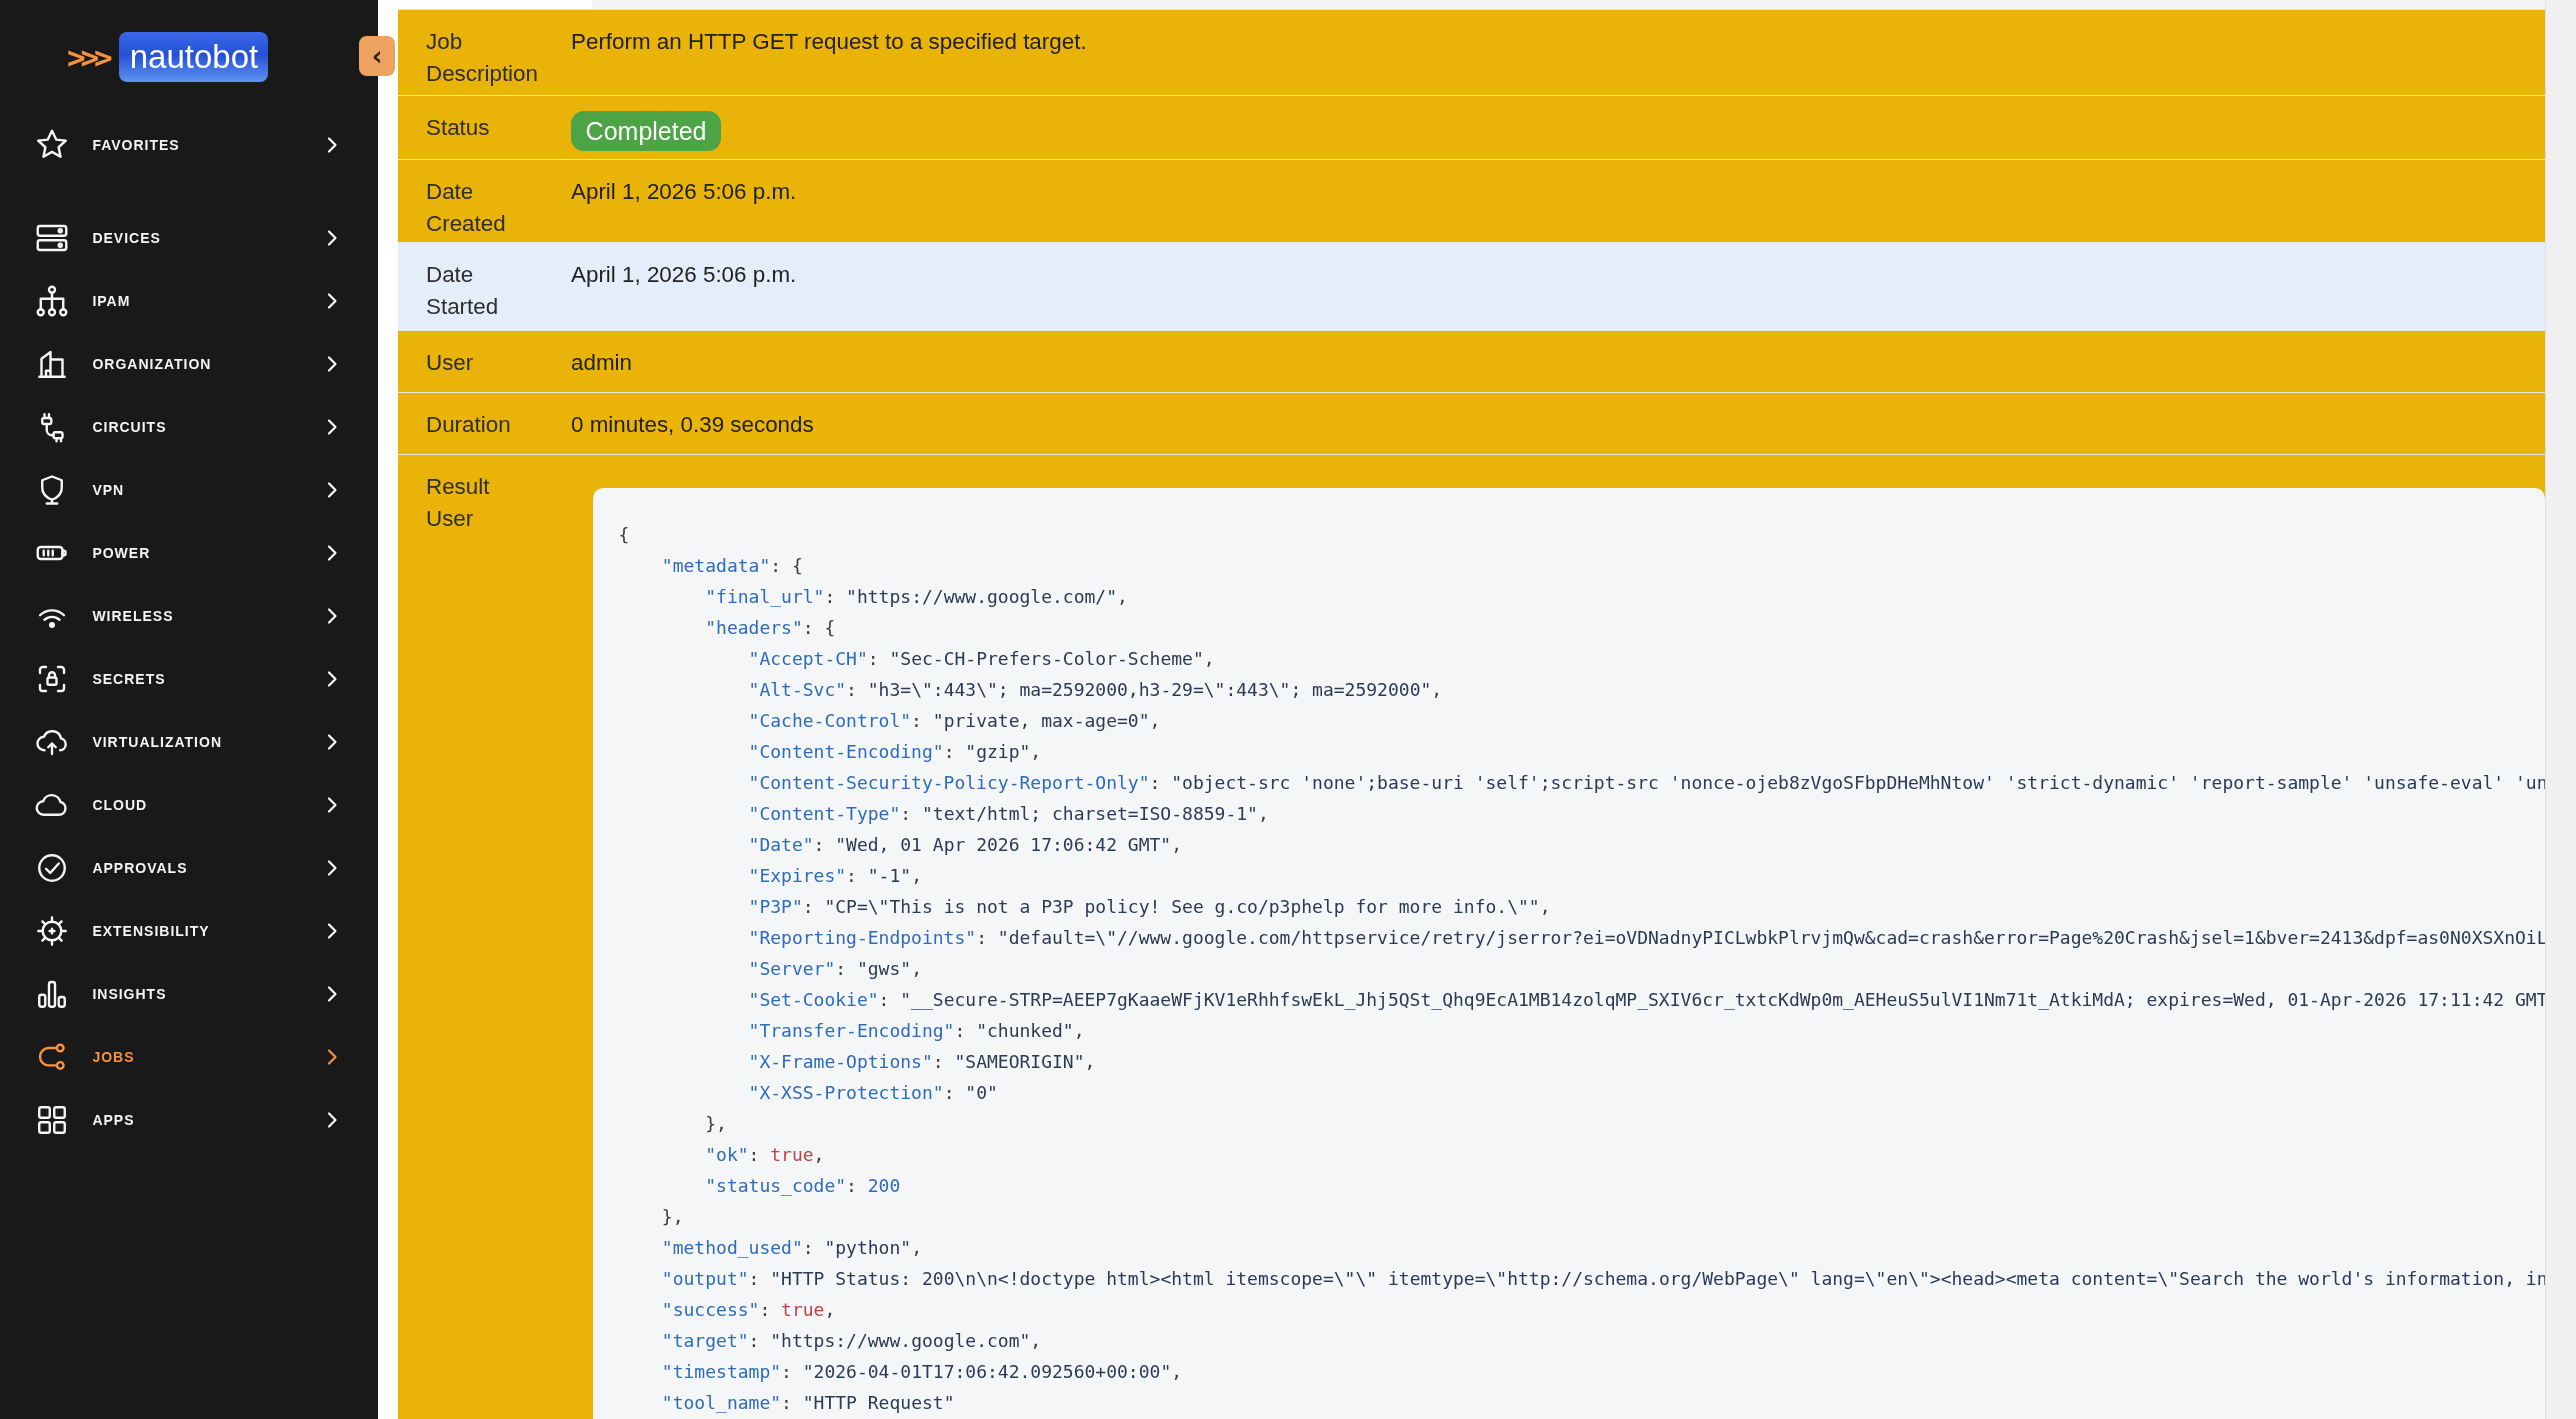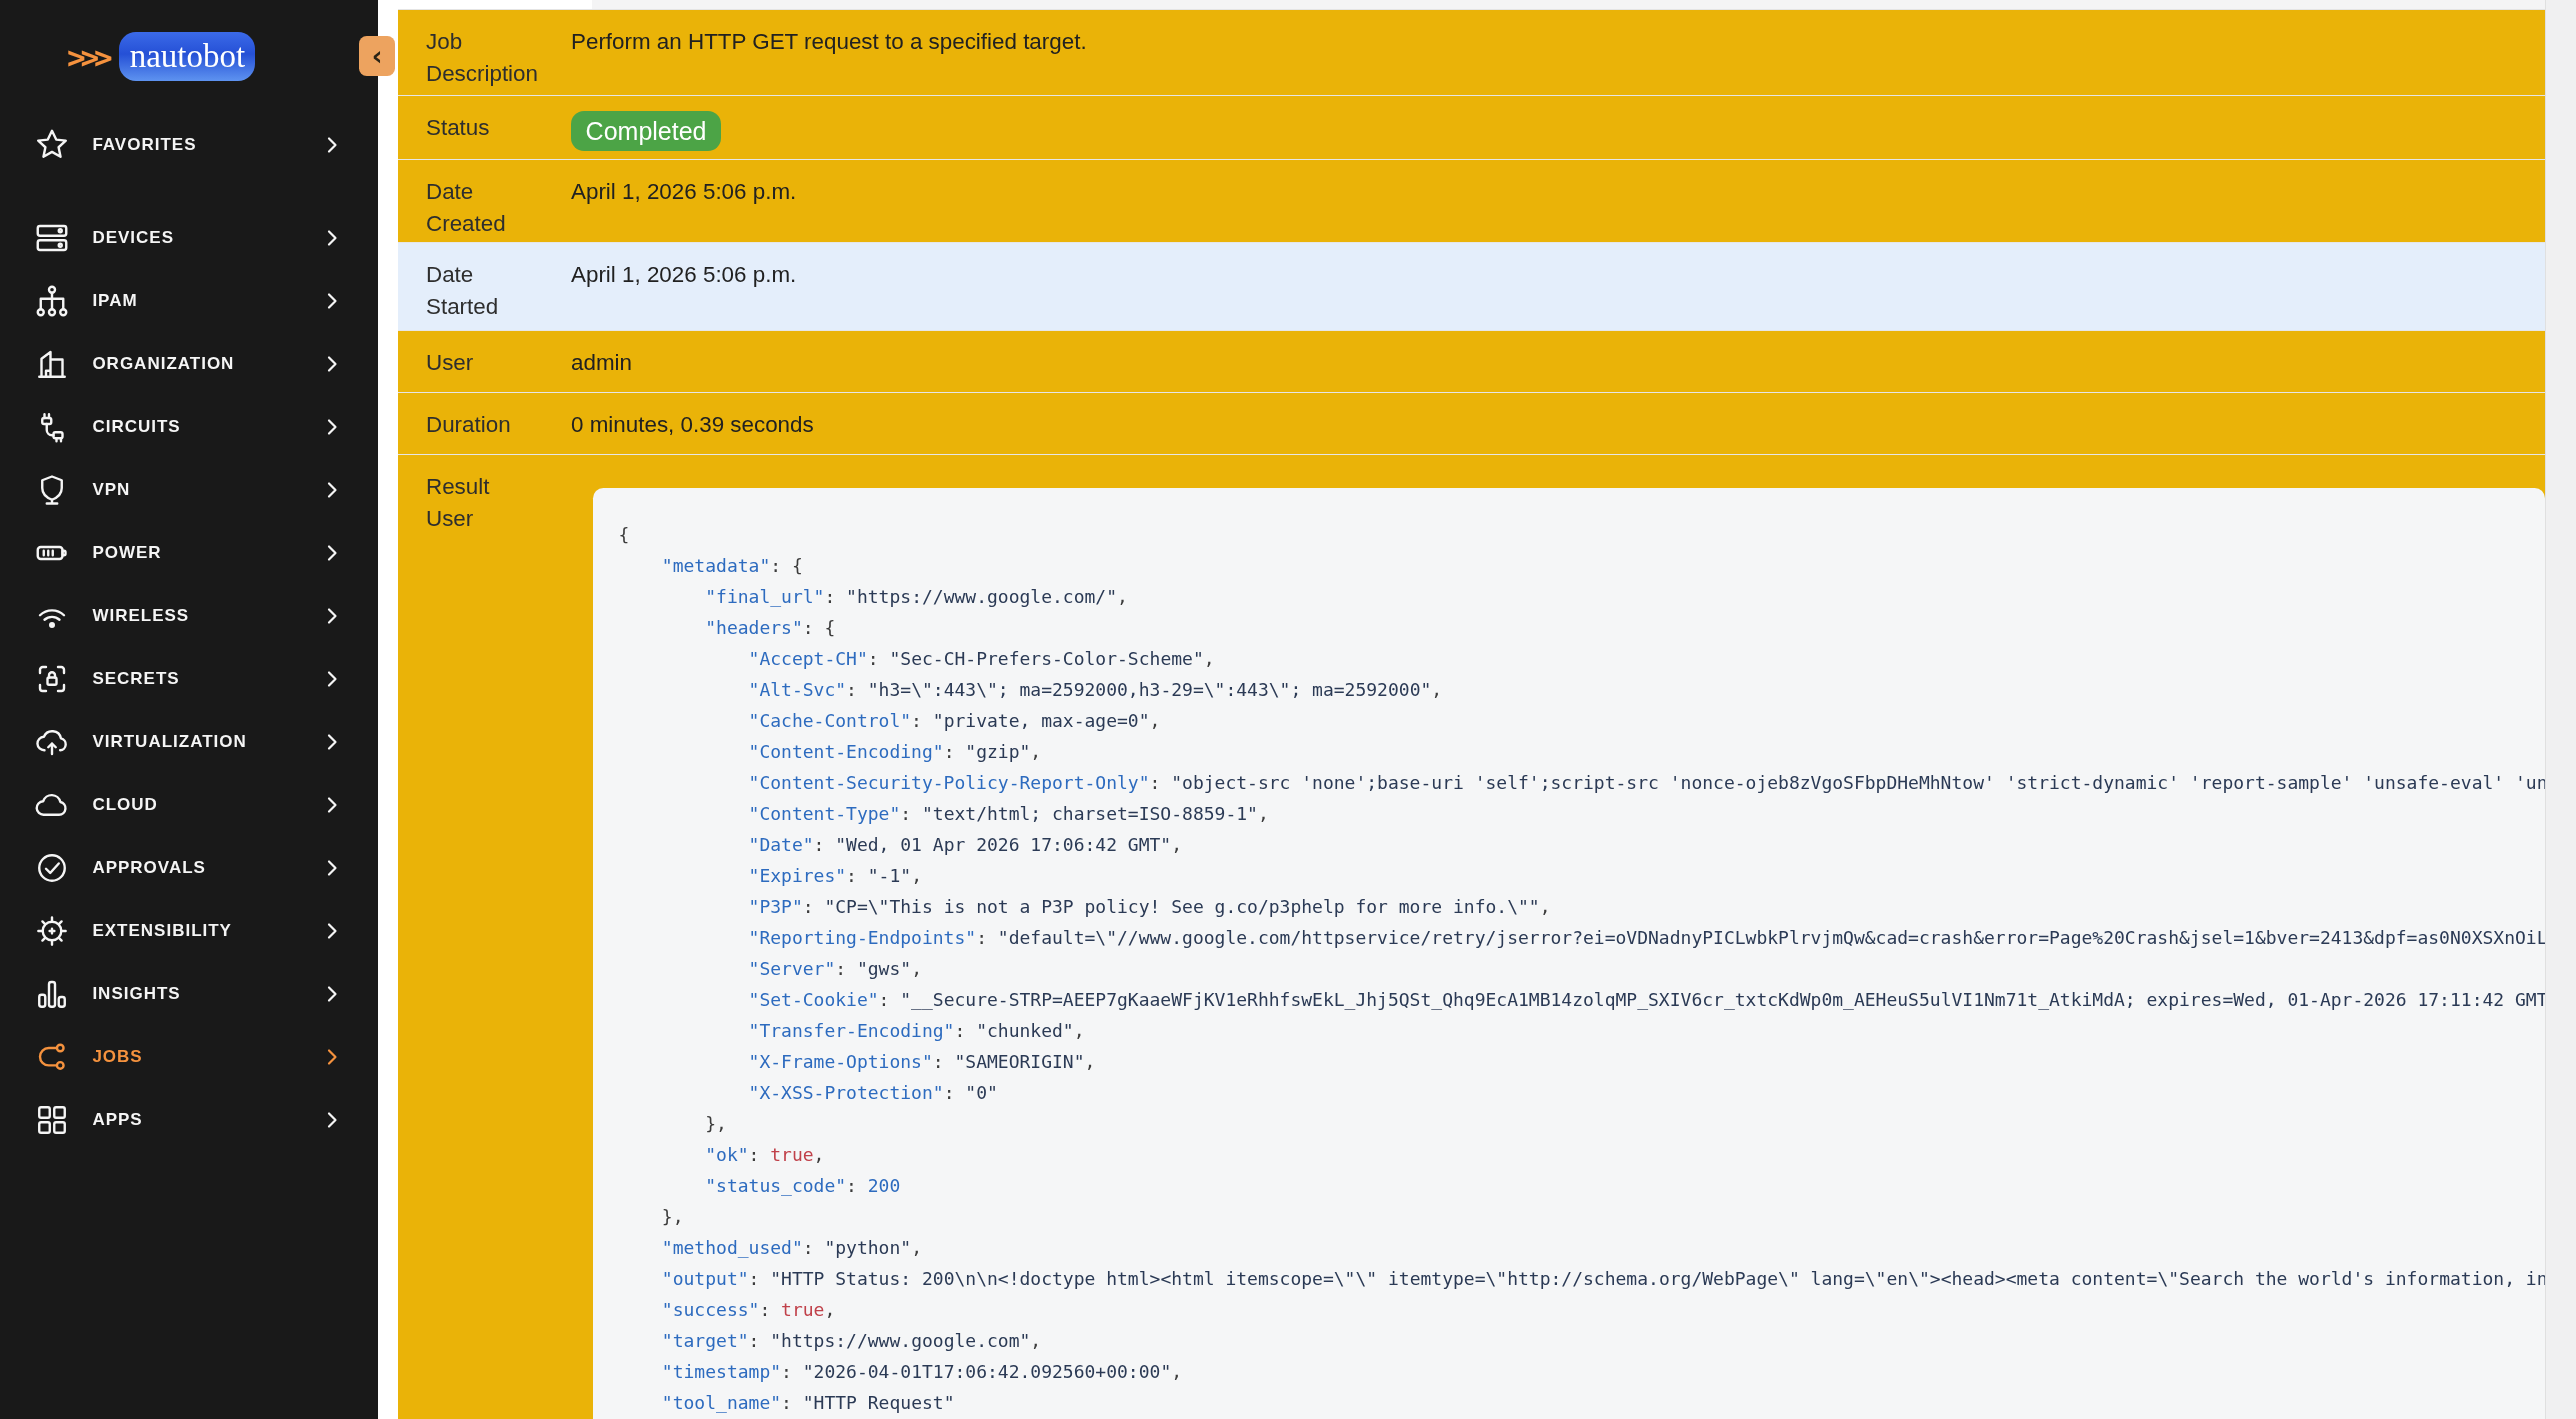--- a/index.html
+++ b/index.html
@@ -7,33 +7,33 @@
               font-family:"Liberation Sans", sans-serif; }
   .app { position:relative; width:2576px; height:1420px; background:#fff; }
 
   
   .sidebar { position:absolute; left:0; top:0; width:378px; height:1420px;
              background:#191919; z-index:2; }
   .logo { display:flex; align-items:center; padding:32px 0 0 67px; cursor:pointer; }
   .logo-chev { font-family:"DejaVu Sans Mono", monospace; font-weight:bold;
                font-size:31px; color:var(--accent,#ef8a3c); letter-spacing:-5.2px;
                margin-right:12px; }
-  .logo-box { display:inline-block; font-family:Liberation Serif, serif;
-              font-size:33px; color:#fff; padding:6px 10.3px; border-radius:17px;
+  .logo-box { display:inline-block; font-family:Liberation Sans, sans-serif;
+              font-size:33px; color:#fff; padding:6px 10.3px; border-radius:8px;
               background:linear-gradient(180deg, var(--logo-top,#3b6ae8) 0%, #2550d6 45%, var(--logo-bottom,#5e93f0) 100%); }
   .menu { position:absolute; left:0; top:113px; width:378px; display:flex; flex-direction:column; }
   .side-item { height:63px; display:flex; align-items:center; padding:0 34px 0 34px;
                color:#f5f5f5; cursor:pointer; }
   .side-item.gap-after { margin-bottom:30px; }
   .side-item.active { color:var(--accent,#f5923e); }
   .side-item .icn { width:36px; height:36px; flex:0 0 36px; display:flex;
                     align-items:center; justify-content:center; }
   .side-item .icn svg { width:36px; height:36px; stroke:currentColor; fill:none;
                         stroke-width:1.6; stroke-linecap:round; stroke-linejoin:round; }
-  .side-item .lab { flex:1; margin-left:22.4px; font-size:17px; font-weight:700;
+  .side-item .lab { flex:1; margin-left:22.4px; font-size:14px; font-weight:700;
                     letter-spacing:1px; white-space:nowrap; }
   .side-item .chev { width:24px; height:24px; }
   .side-item .chev svg { width:24px; height:24px; stroke:currentColor; fill:none;
                          stroke-width:2.2; stroke-linecap:round; stroke-linejoin:round; }
 
   
   .collapse-btn { position:absolute; left:359px; top:36px; width:36px; height:40px;
                   background:#eda35f; border:none; border-radius:7.7px; z-index:3;
                   cursor:pointer; display:flex; align-items:center; justify-content:center;
                   font-size:26px; font-weight:bold; color:#2b2416;

